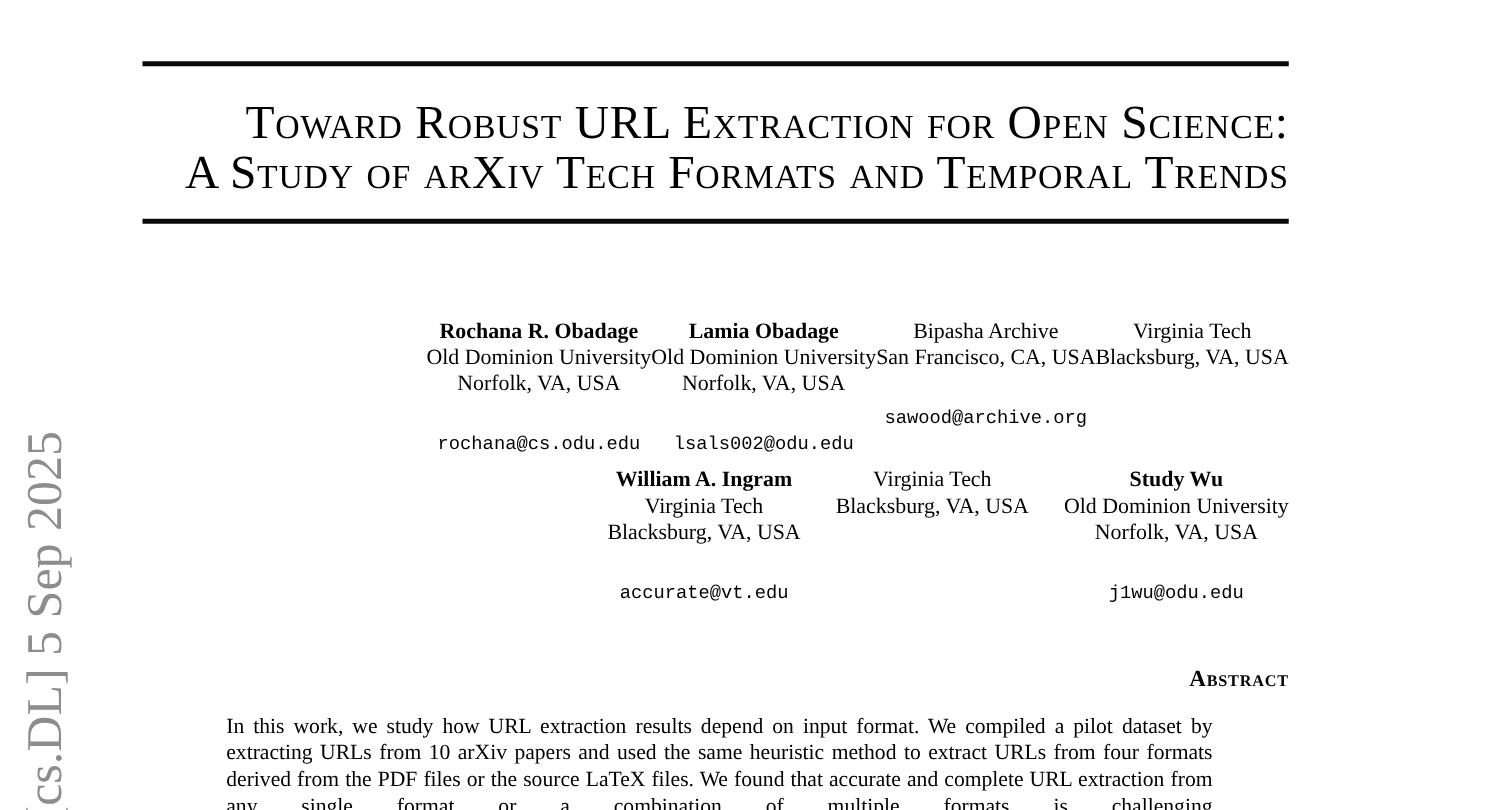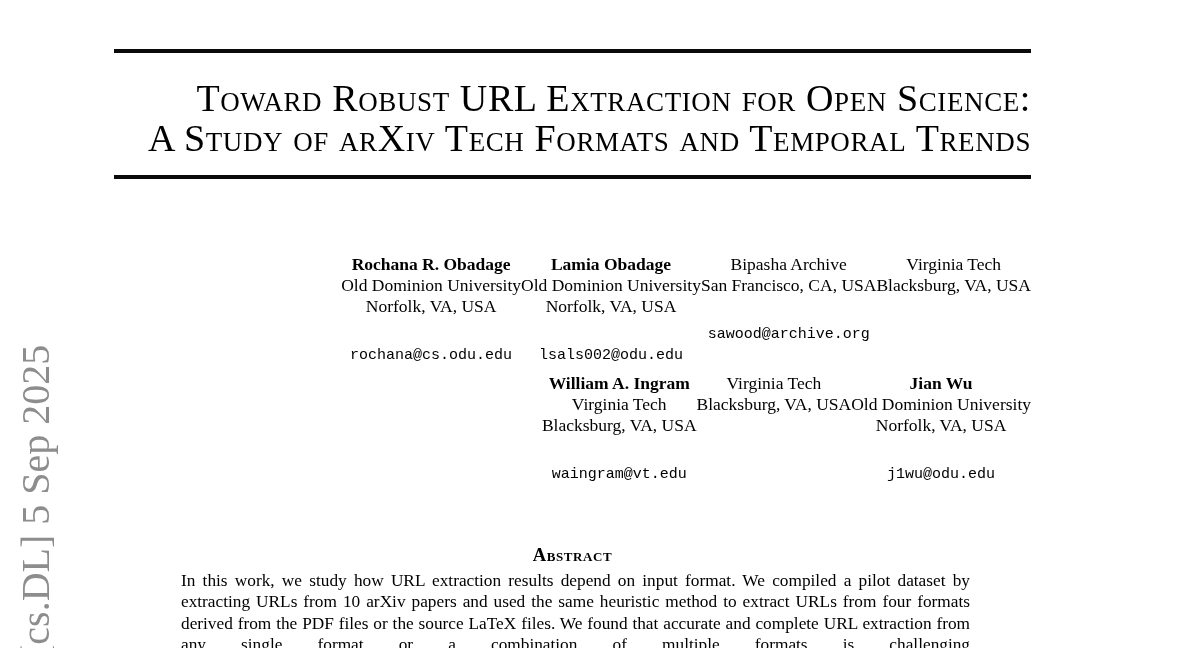--- a/index.html
+++ b/index.html
@@ -47,46 +47,45 @@
   
   .authors-row {
     position: absolute;
     left: 114px;
     width: 917px;
     display: flex;
     justify-content: flex-end;
     align-items: flex-start;
   }
   .row1 { top: 254px; }
-  .row2 { top: 373px; }
+  .row2 { top: 373px; gap: 28px; }
   .author {
     text-align: center;
     line-height: 21px;
     font-size: 17.5px;
   }
   .a-name { font-weight: bold; }
   .a-email {
     font-family: "Liberation Mono", "DejaVu Sans Mono", monospace;
     font-size: 15px;
     line-height: 21px;
     margin-top: 28px;
   }
 
   
   .abstract-heading {
     position: absolute;
     left: 114px;
     top: 534px;
     width: 917px;
-    text-align: center;
+    text-align: right;
     font-size: 18.5px;
     font-weight: bold;
     font-variant: small-caps;
     letter-spacing: 0.6px;
-    margin-top: 11px;
   }
   .abstract-text {
     position: absolute;
     left: 181px;
     top: 570px;
     width: 789px;
     margin: 0;
     font-size: 17.3px;
     line-height: 21.3px;
     text-align: justify;
@@ -142,28 +141,28 @@
     <div class="a-affil">Virginia Tech</div>
     <div class="a-loc">Blacksburg, VA, USA</div>
   </div>
 </div>
 
 <div class="authors-row row2">
   <div class="author">
     <div class="a-name">William A. Ingram</div>
     <div class="a-affil">Virginia Tech</div>
     <div class="a-loc">Blacksburg, VA, USA</div>
-    <div class="a-email">waingram@vt.edu</div>
+    <div class="a-email">accurate@vt.edu</div>
   </div>
   <div class="author">
     <div class="a-affil">Virginia Tech</div>
     <div class="a-loc">Blacksburg, VA, USA</div>
   </div>
   <div class="author">
-    <div class="a-name">Jian Wu</div>
+    <div class="a-name">Study Wu</div>
     <div class="a-affil">Old Dominion University</div>
     <div class="a-loc">Norfolk, VA, USA</div>
     <div class="a-email">j1wu@odu.edu</div>
   </div>
 </div>
 
 <div class="abstract-heading">Abstract</div>
 
 <p class="abstract-text">In this work, we study how URL extraction results depend on input format. We compiled a pilot dataset by extracting URLs from 10 arXiv papers and used the same heuristic method to extract URLs from four formats derived from the PDF files or the source LaTeX files. We found that accurate and complete URL extraction from any single format or a combination of multiple formats is challenging</p>
 

